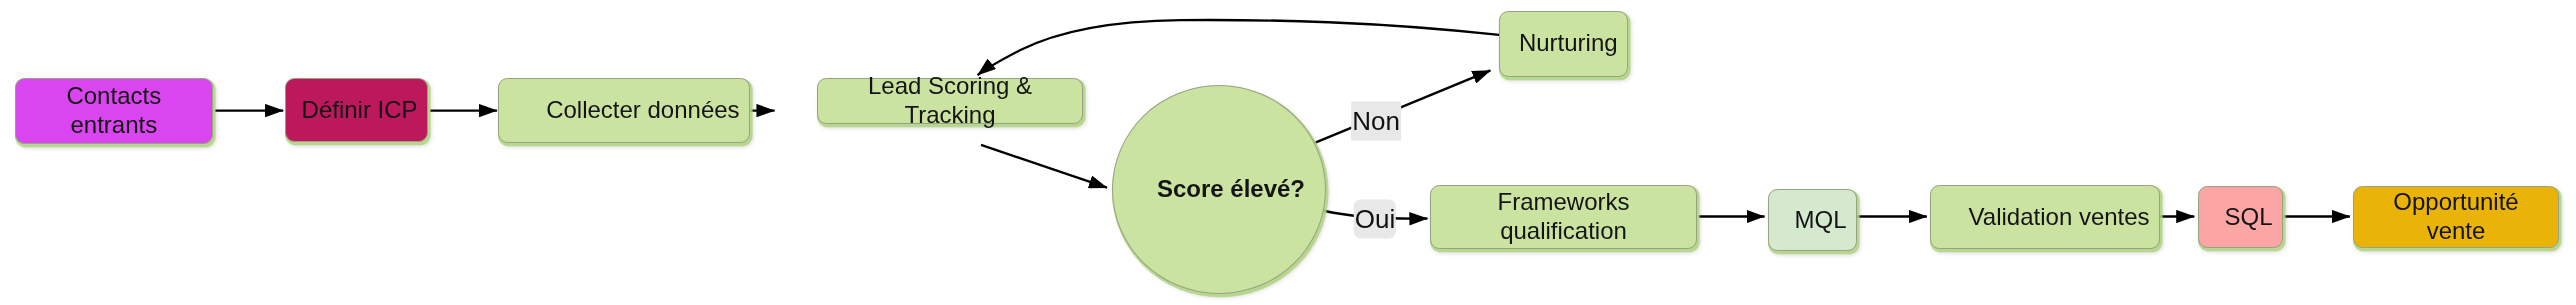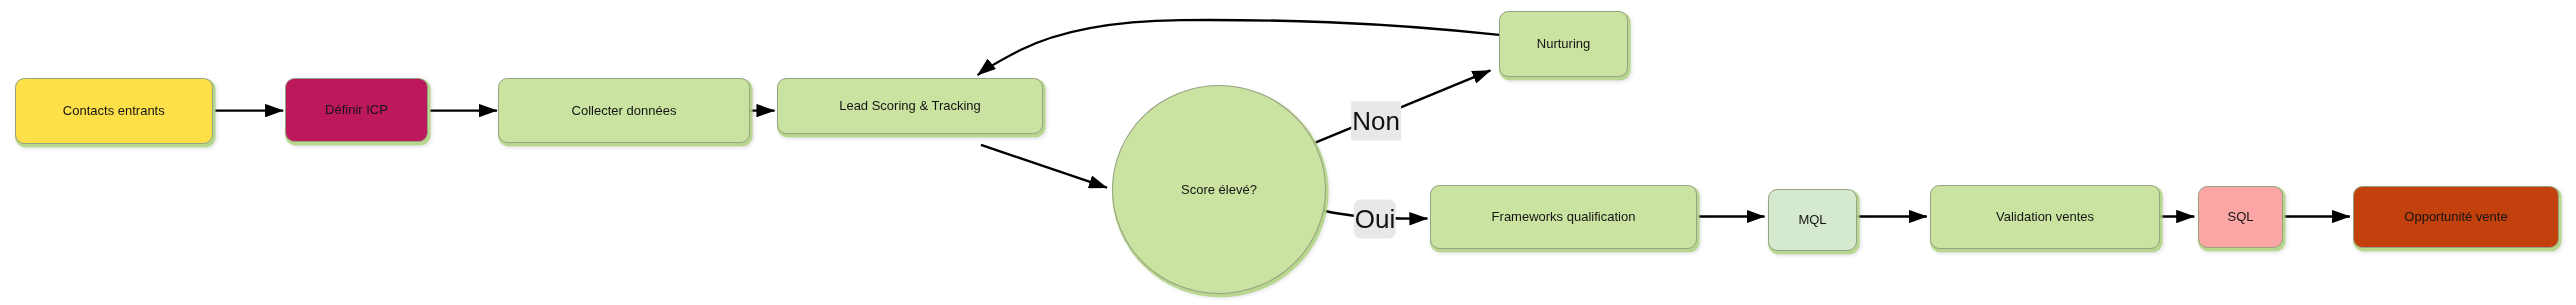--- a/index.html
+++ b/index.html
@@ -19,39 +19,39 @@
     position: absolute;
     left: 0; top: 0;
     width: 2576px;
     height: 305px;
   }
   .node {
     position: absolute;
     box-sizing: border-box;
     display: flex;
     align-items: center;
-    justify-content: center;
+    justify-content: flex-end;
     text-align: center;
     border: 1.7px solid #97a183;
     border-radius: 9.4px;
     box-shadow: 1.3px 2px 0 1.3px rgba(177, 214, 128, 0.85),
                 2.7px 3.4px 4px rgba(110, 110, 110, 0.28);
-    font-size: 13px;
+    font-size: 24px;
     line-height: 1.2;
     color: #141414;
     padding: 0 9.4px;
   }
   .node--circle {
     border-radius: 50%;
     padding: 0 20px;
   }
   #node-contacts    { left: 14.8px;   top: 78px; width: 198px; height: 66px; }
   #node-definir     { left: 285px;  top: 78px; width: 143px; height: 64px; }
   #node-collecter   { left: 498px;  top: 78px; width: 252px; height: 65px; }
-  #node-lead        { left: 777px; top: 78px; width: 266px; height: 56px; }
+  #node-lead        { left: 817px; top: 78px; width: 266px; height: 46px; }
   #node-nurturing   { left: 1499px; top: 10.7px;  width: 129px; height: 66px; }
   #node-score       { left: 1112px; top: 85px; width: 214px; height: 209px; }
   #node-frameworks  { left: 1430px; top: 185px; width: 267px; height: 64px; }
   #node-mql         { left: 1768px; top: 189px; width: 89px; height: 62px; }
   #node-validation  { left: 1930px; top: 185px; width: 230px; height: 64px; }
   #node-sql         { left: 2198px; top: 186px; width: 85px; height: 62px; }
   #node-opportunite { left: 2353px; top: 186px; width: 206px; height: 62px; }
 
   .edge-label {
     position: absolute;
@@ -82,60 +82,60 @@
     <path d="M1958,214 L2222,105" marker-end="url(#arrow)"></path>
     <path d="M2235,52 C2050,32 1900,29 1760,30 C1660,31 1580,45 1520,75 C1495,88 1472,100 1457,112" marker-end="url(#arrow)"></path>
     <path d="M1972,314 C2015,324 2065,327 2128,326" marker-end="url(#arrow)"></path>
     <path d="M2532,323 L2631,323" marker-end="url(#arrow)"></path>
     <path d="M2769,323 L2873,323" marker-end="url(#arrow)"></path>
     <path d="M3170,323 L3272,323" marker-end="url(#arrow)"></path>
     <path d="M3405,323 L3504,323" marker-end="url(#arrow)"></path>
   </g>
 </svg>
 
-<div class="node" id="node-contacts" style="background: #fde047;">
+<div class="node" id="node-contacts" style="background: #d946ef;">
   <span>Contacts entrants</span>
 </div>
 
 <div class="node" id="node-definir" style="background: #be185d;">
   <span>Définir ICP</span>
 </div>
 
 <div class="node" id="node-collecter" style="background: rgb(203, 227, 161);">
   <span>Collecter données</span>
 </div>
 
 <div class="node" id="node-lead" style="background: rgb(203, 227, 161);">
   <span>Lead Scoring &amp; Tracking</span>
 </div>
 
 <div class="node" id="node-nurturing" style="background: rgb(203, 227, 161);">
   <span>Nurturing</span>
 </div>
 
-<div class="node node--circle" id="node-score" style="background: rgb(203, 227, 161);">
+<div class="node node--circle" id="node-score" style="background: rgb(203, 227, 161); font-weight: bold;">
   <span>Score élevé?</span>
 </div>
 
 <div class="node" id="node-frameworks" style="background: rgb(203, 227, 161);">
   <span>Frameworks qualification</span>
 </div>
 
 <div class="node" id="node-mql" style="background: rgb(213, 233, 207);">
   <span>MQL</span>
 </div>
 
 <div class="node" id="node-validation" style="background: rgb(203, 227, 161);">
   <span>Validation ventes</span>
 </div>
 
 <div class="node" id="node-sql" style="background: #fca5a5;">
   <span>SQL</span>
 </div>
 
-<div class="node" id="node-opportunite" style="background: #c2410c;">
+<div class="node" id="node-opportunite" style="background: #eab308;">
   <span>Opportunité vente</span>
 </div>
 
 <div class="edge-label" id="label-non">Non</div>
 
 <div class="edge-label" id="label-oui">Oui</div>
 
 
 </body></html>

